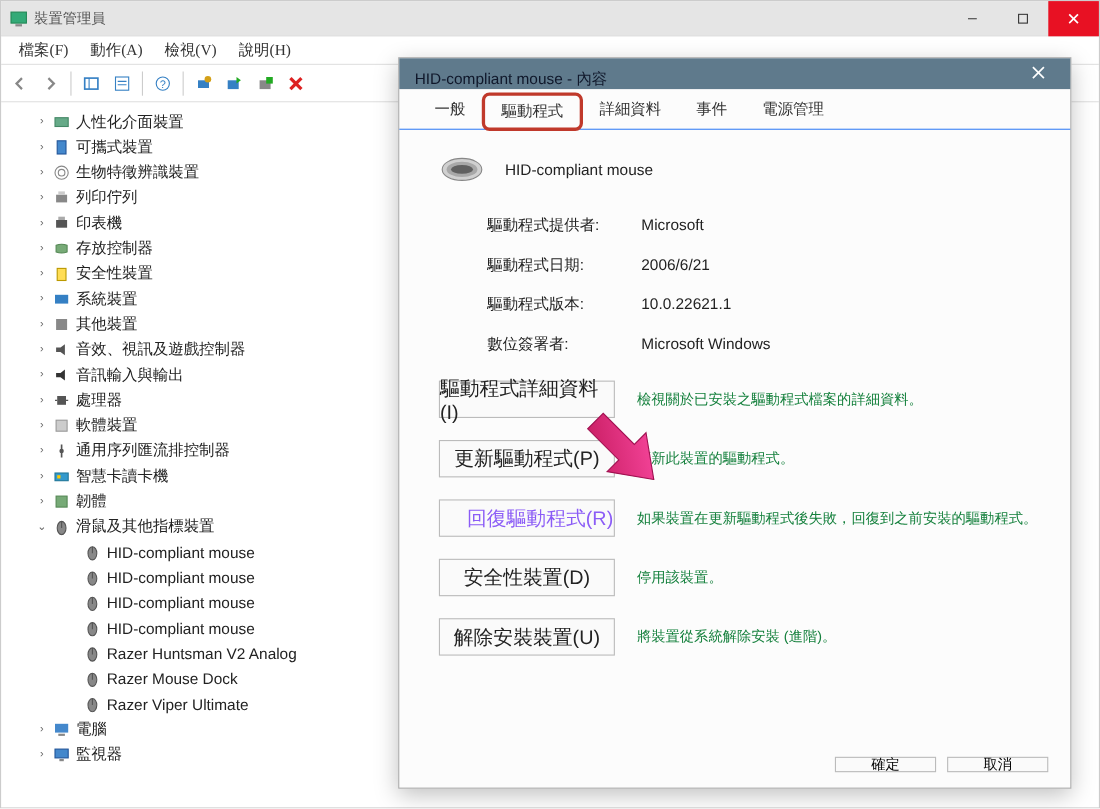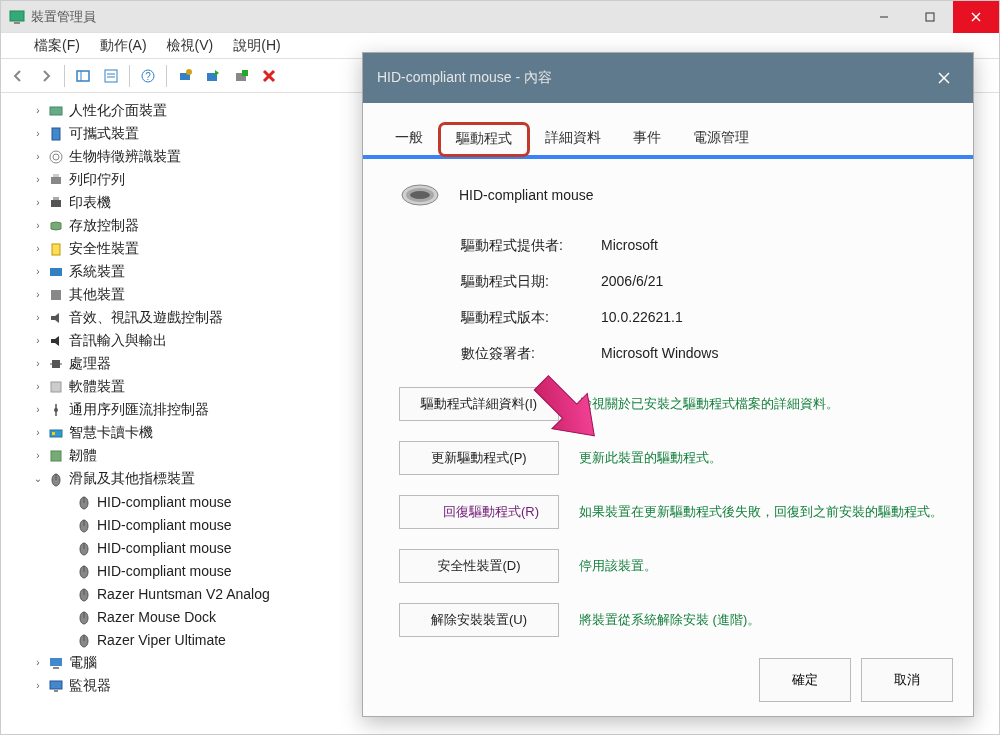--- a/index.html
+++ b/index.html
@@ -37,22 +37,23 @@
     .win-btn {
       width: 46px; height: 32px;
       display: flex; align-items: center; justify-content: center;
       color: #333;
     }
     .win-btn.close { background: #e81123; color: white; }
     .menubar {
       height: 26px;
       display: flex;
       align-items: center;
-      padding-left: 23px;
+      padding-left: 6px;
       border-bottom: 1px solid #e0e0e0;
+      font-family: Liberation Serif, serif;
     }
     .menubar .menu-item {
       padding: 3px 10px;
       font-size: 14px;
       color: #333;
     }
     .toolbar {
       height: 34px;
       display: flex;
       align-items: center;
@@ -97,38 +98,38 @@
     .dialog {
       position: absolute;
       left: 362px; top: 52px;
       width: 612px;
       height: 665px;
       background: #fcfcfc;
       border: 1px solid #aaa;
       box-shadow: 0 6px 20px rgba(0,0,0,0.25);
     }
     .dialog-titlebar {
-      height: 50px;
+      height: 28px;
       background: #5f7a8c;
-      color: #e5e5e5;
-      display: flex;
-      align-items: center;
+      color: #0f172a;
+      display: flex;
+      align-items: flex-end;
       padding: 0 14px;
       font-size: 14px;
     }
     .dialog-titlebar .title { flex: 1; }
     .dialog-close {
       width: 30px; height: 30px;
       display: flex; align-items: center; justify-content: center;
       cursor: pointer;
     }
     .tabs {
       display: flex;
-      padding: 20px 16px 0 16px;
-      border-bottom: 4px solid #3b82f6;
+      padding: 4px 16px 0 16px;
+      border-bottom: 1px solid #3b82f6;
       gap: 0;
     }
     .tab {
       padding: 6px 16px;
       font-size: 14px;
       color: #333;
       border-bottom: 2px solid transparent;
       position: relative;
     }
     .tab.active {
@@ -150,58 +151,58 @@
       display: flex;
       align-items: center;
       gap: 18px;
       margin-bottom: 28px;
     }
     .device-icon {
       width: 42px; height: 28px;
     }
     .device-name { font-size: 14px; color: #222; }
     .info-grid {
-      margin-left: 62px;
+      margin-left: 44px;
       display: grid;
       grid-template-columns: 140px auto;
       row-gap: 18px;
       font-size: 14px;
       color: #222;
       margin-bottom: 24px;
     }
     .action-row {
       display: flex;
       align-items: center;
       gap: 20px;
       margin-bottom: 20px;
     }
     .action-btn {
       width: 160px;
       height: 34px;
       border: 1px solid #bbb;
       background: #fafafa;
       display: flex; align-items: center; justify-content: center;
-      font-size: 13px;
+      font-size: 18px;
       color: #222;
     }
-    .action-btn.disabled { color: #701a75; padding-left: 24px; }
+    .action-btn.disabled { color: #8b5cf6; padding-left: 24px; }
     .action-desc {
       flex: 1;
       font-size: 13px;
       color: #15803d;
       line-height: 1.5;
     }
     .dialog-footer {
       position: absolute;
       bottom: 14px; right: 20px;
       display: flex;
       gap: 10px;
     }
     .footer-btn {
-      width: 92px; height: 44px;
+      width: 92px; height: 14px;
       border: 1px solid #bbb;
       background: #fafafa;
       display: flex; align-items: center; justify-content: center;
       font-size: 13px;
     }
     
     .arrow-annotation {
       position: absolute;
       left: 520px; top: 360px;
       transform: rotate(135deg);

